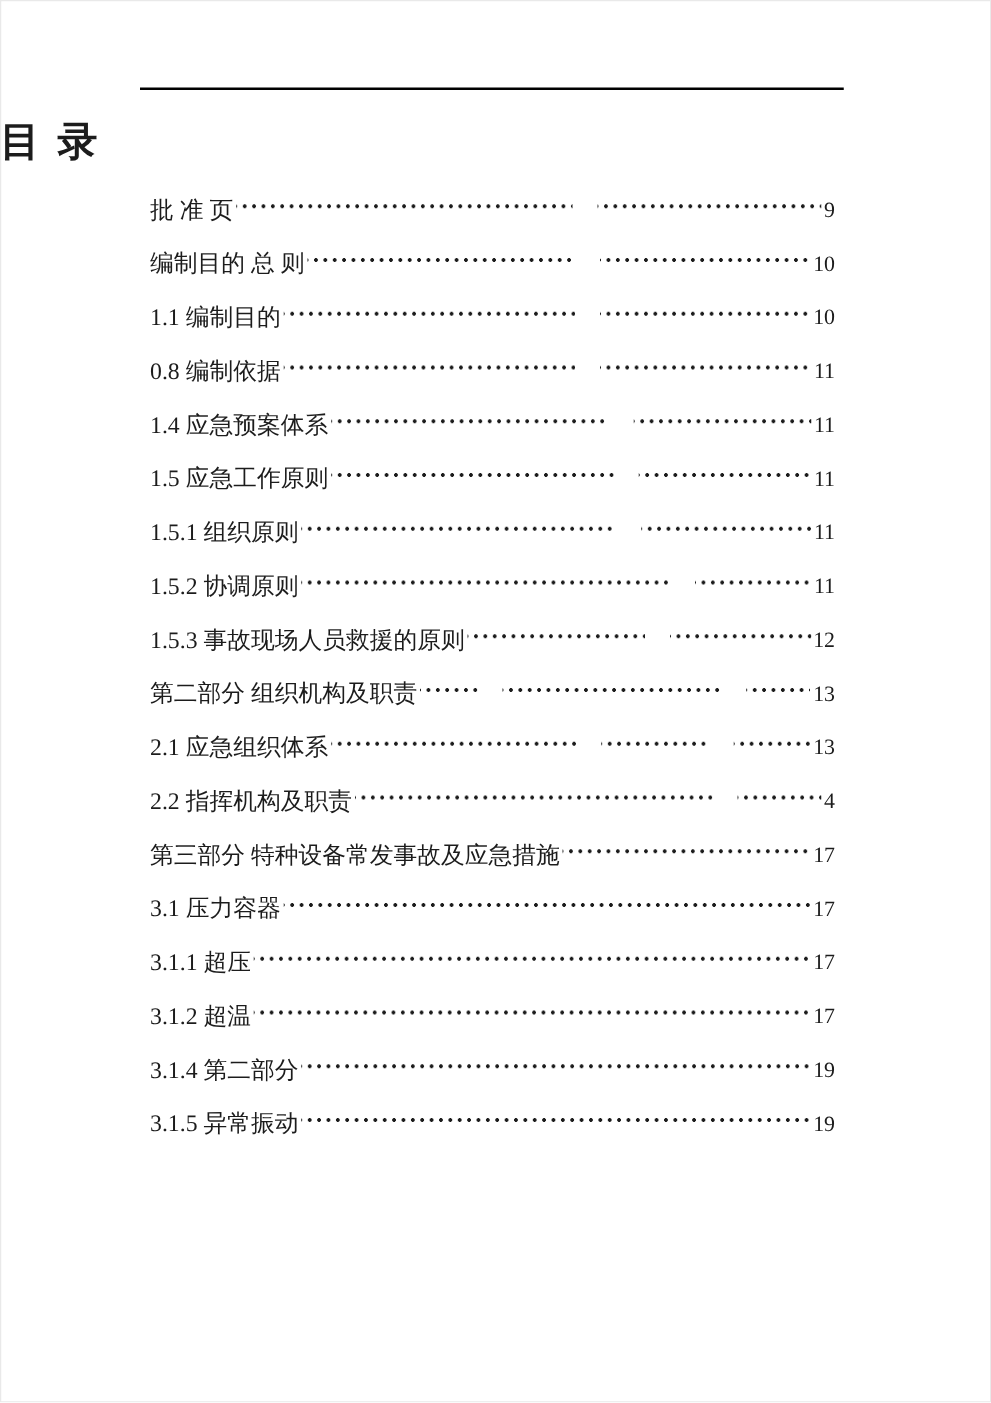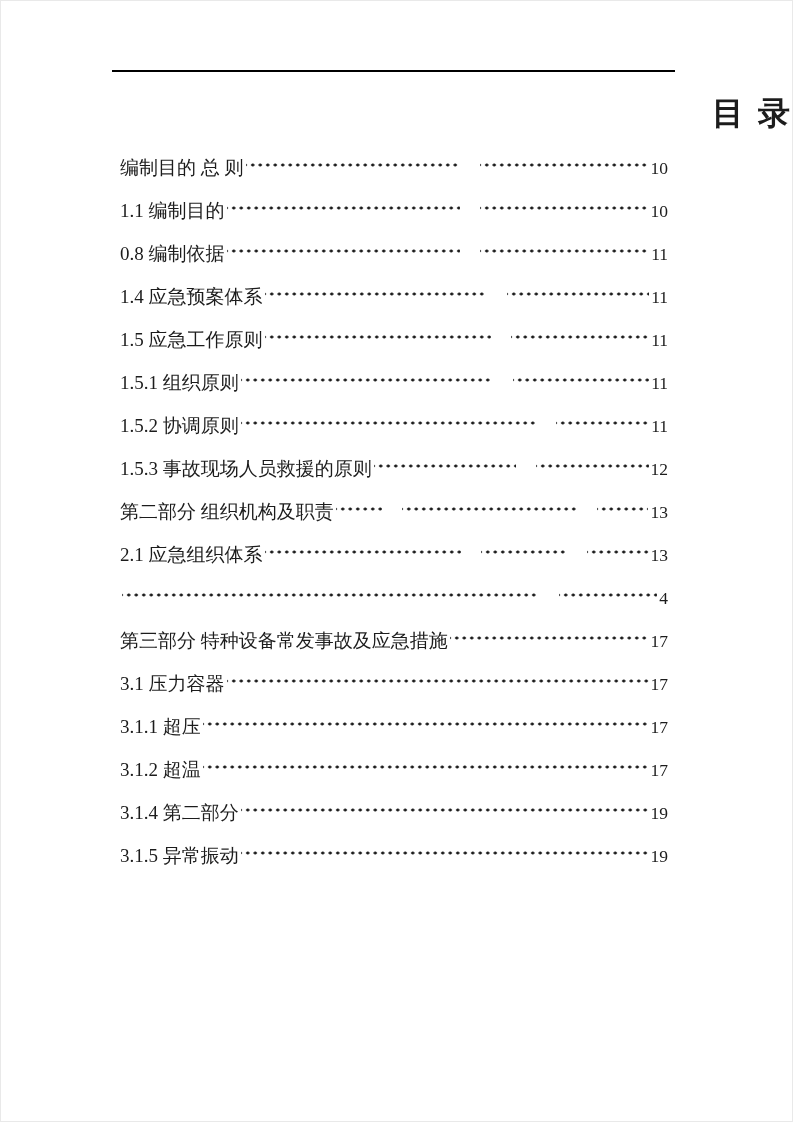--- a/index.html
+++ b/index.html
@@ -24,21 +24,21 @@
     width: 563px;
     height: 2px;
     background: #000000;
   }
   .toc-title {
     position: absolute;
     left: 0;
     top: 92px;
     width: 100%;
     margin: 0;
-    text-align: right;
+    text-align: left;
     font-size: 32px;
     font-weight: bold;
     letter-spacing: 3px;
     white-space: pre;
   }
   .toc-list {
     position: absolute;
     left: 112px;
     top: 146px;
     width: 563px;
@@ -89,20 +89,29 @@
     white-space: pre;
   }
 </style>
 </head>
 <body>
 
 <div class="page">
   <div class="header-rule"></div>
   <h1 class="toc-title">目 录</h1>
   <div class="toc-list" id="toc-list">
+  <div class="toc-row">
+    <span class="toc-label">批 准 页</span>
+    <span class="leader-wrap">
+          <span class="leader-seg" style="flex-grow: 0.6;"></span>
+          <span class="leader-gap"></span>
+          <span class="leader-seg" style="flex-grow: 0.4;"></span>
+        </span>
+    <span class="toc-page">9</span>
+  </div>
 
   <div class="toc-row">
     <span class="toc-label">编制目的 总 则</span>
     <span class="leader-wrap">
           <span class="leader-seg" style="flex-grow: 0.56;"></span>
           <span class="leader-gap"></span>
           <span class="leader-seg" style="flex-grow: 0.44;"></span>
         </span>
     <span class="toc-page">10</span>
   </div>
@@ -195,20 +204,21 @@
           <span class="leader-seg" style="flex-grow: 0.57;"></span>
           <span class="leader-gap"></span>
           <span class="leader-seg" style="flex-grow: 0.25;"></span>
           <span class="leader-gap"></span>
           <span class="leader-seg" style="flex-grow: 0.18;"></span>
         </span>
     <span class="toc-page">13</span>
   </div>
 
   <div class="toc-row">
+    <span class="toc-label">2.2 指挥机构及职责</span>
     <span class="leader-wrap">
           <span class="leader-seg" style="flex-grow: 0.81;"></span>
           <span class="leader-gap"></span>
           <span class="leader-seg" style="flex-grow: 0.19;"></span>
         </span>
     <span class="toc-page">4</span>
   </div>
 
 
   <div class="toc-row">

